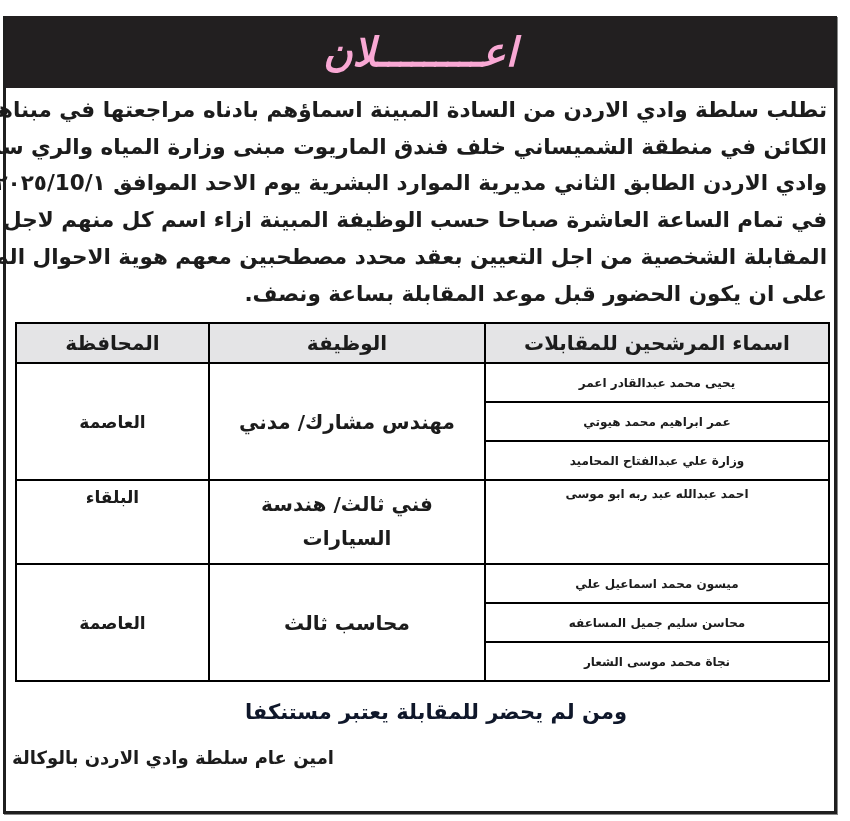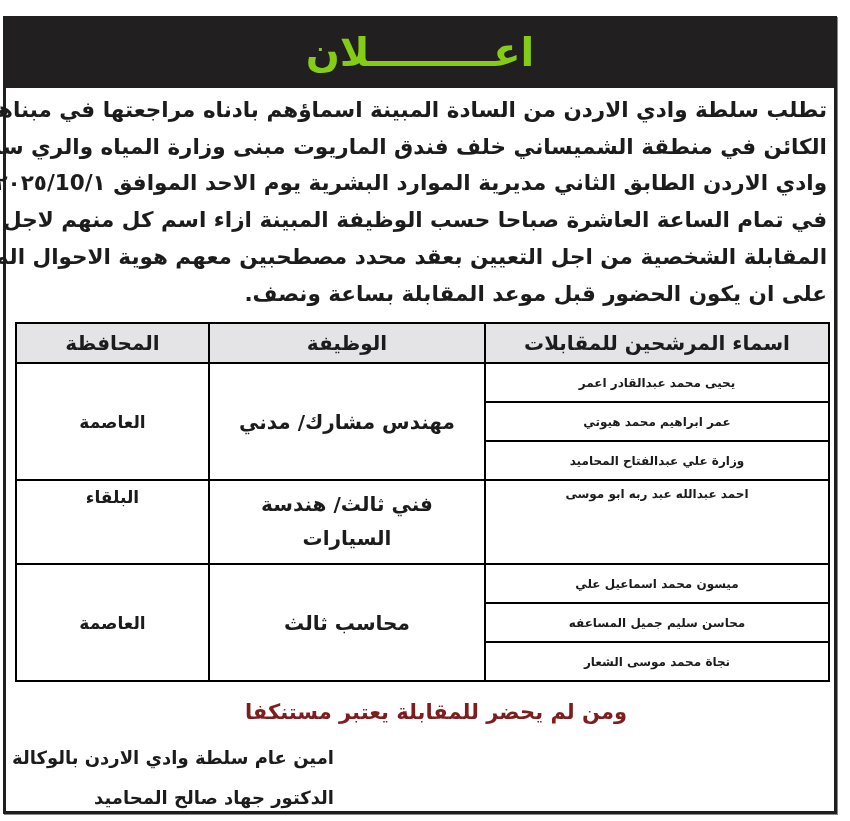--- a/index.html
+++ b/index.html
@@ -8,22 +8,22 @@
       font-family: "DejaVu Sans", sans-serif; color: #1a1a1a;
     }
     .frame {
       position: absolute; left: 3px; top: 16px; width: 828px; height: 795px;
       border: 3px solid #1f1f1f; border-top: none; box-sizing: content-box;
       background: #ffffff;
       box-shadow: 1px 1px 0 #888;
     }
     .banner {
       position: absolute; left: 0; top: 0; width: 100%; height: 72px;
-      background: #221f20; color: #84cc16;
-      display: flex; align-items: center; justify-content: center;
+      background: #221f20; color: #f9a8d4;
+      display: flex; align-items: center; justify-content: center; font-style: italic;
     }
     .banner-title {
       font-size: 40px; font-weight: bold; direction: rtl; letter-spacing: 0;
       font-family: "DejaVu Sans", sans-serif;
     }
     .intro {
       position: absolute; left: 7px; right: 7px; top: 76px;
       direction: rtl; text-align: justify; text-align-last: right;
       font-size: 21.5px; font-weight: bold; line-height: 36.7px;
       font-family: "DejaVu Sans", sans-serif; color: #1c1c1c;
@@ -40,26 +40,26 @@
     }
     table.cands th {
       background: #e4e4e6; height: 38px; font-size: 20px; font-weight: bold;
     }
     table.cands td.name { height: 37px; font-size: 12px; width: 330px; }
     table.cands td.job { font-size: 20px; width: 262px; line-height: 34px; }
     table.cands td.gov { font-size: 17px; }
     table.cands tr.single td { height: 76px; vertical-align: top; padding-top: 6px; }
     .closing {
       position: absolute; left: 0; right: 0; top: 684px; text-align: center;
-      direction: rtl; font-size: 21px; font-weight: bold; color: #7f1d1d;
+      direction: rtl; font-size: 21px; font-weight: bold; color: #0f172a;
       font-family: "DejaVu Sans", sans-serif;
       padding-left: 32px;
     }
     .signature {
-      position: absolute; left: 6px; top: 722px; direction: rtl; text-align: right;
+      position: absolute; left: 6px; top: 722px; direction: rtl; text-align: center;
       font-size: 18px; font-weight: bold; line-height: 40px; color: #1c1c1c;
       font-family: "DejaVu Sans", sans-serif;
     }
     .signature span { display: block; }
   </style>
 </head>
 <body>
 
 <div class="frame">
   <div class="banner">
@@ -111,15 +111,14 @@
       <tr>
         <td class="name">نجاة محمد موسى الشعار</td>
       </tr>
     </tbody>
   </table>
 
   <div class="closing">ومن لم يحضر للمقابلة يعتبر مستنكفا</div>
 
   <div class="signature">
     <span>امين عام سلطة وادي الاردن بالوكالة</span>
-    <span>الدكتور جهاد صالح المحاميد</span>
   </div>
 </div>
 
 </body></html>

